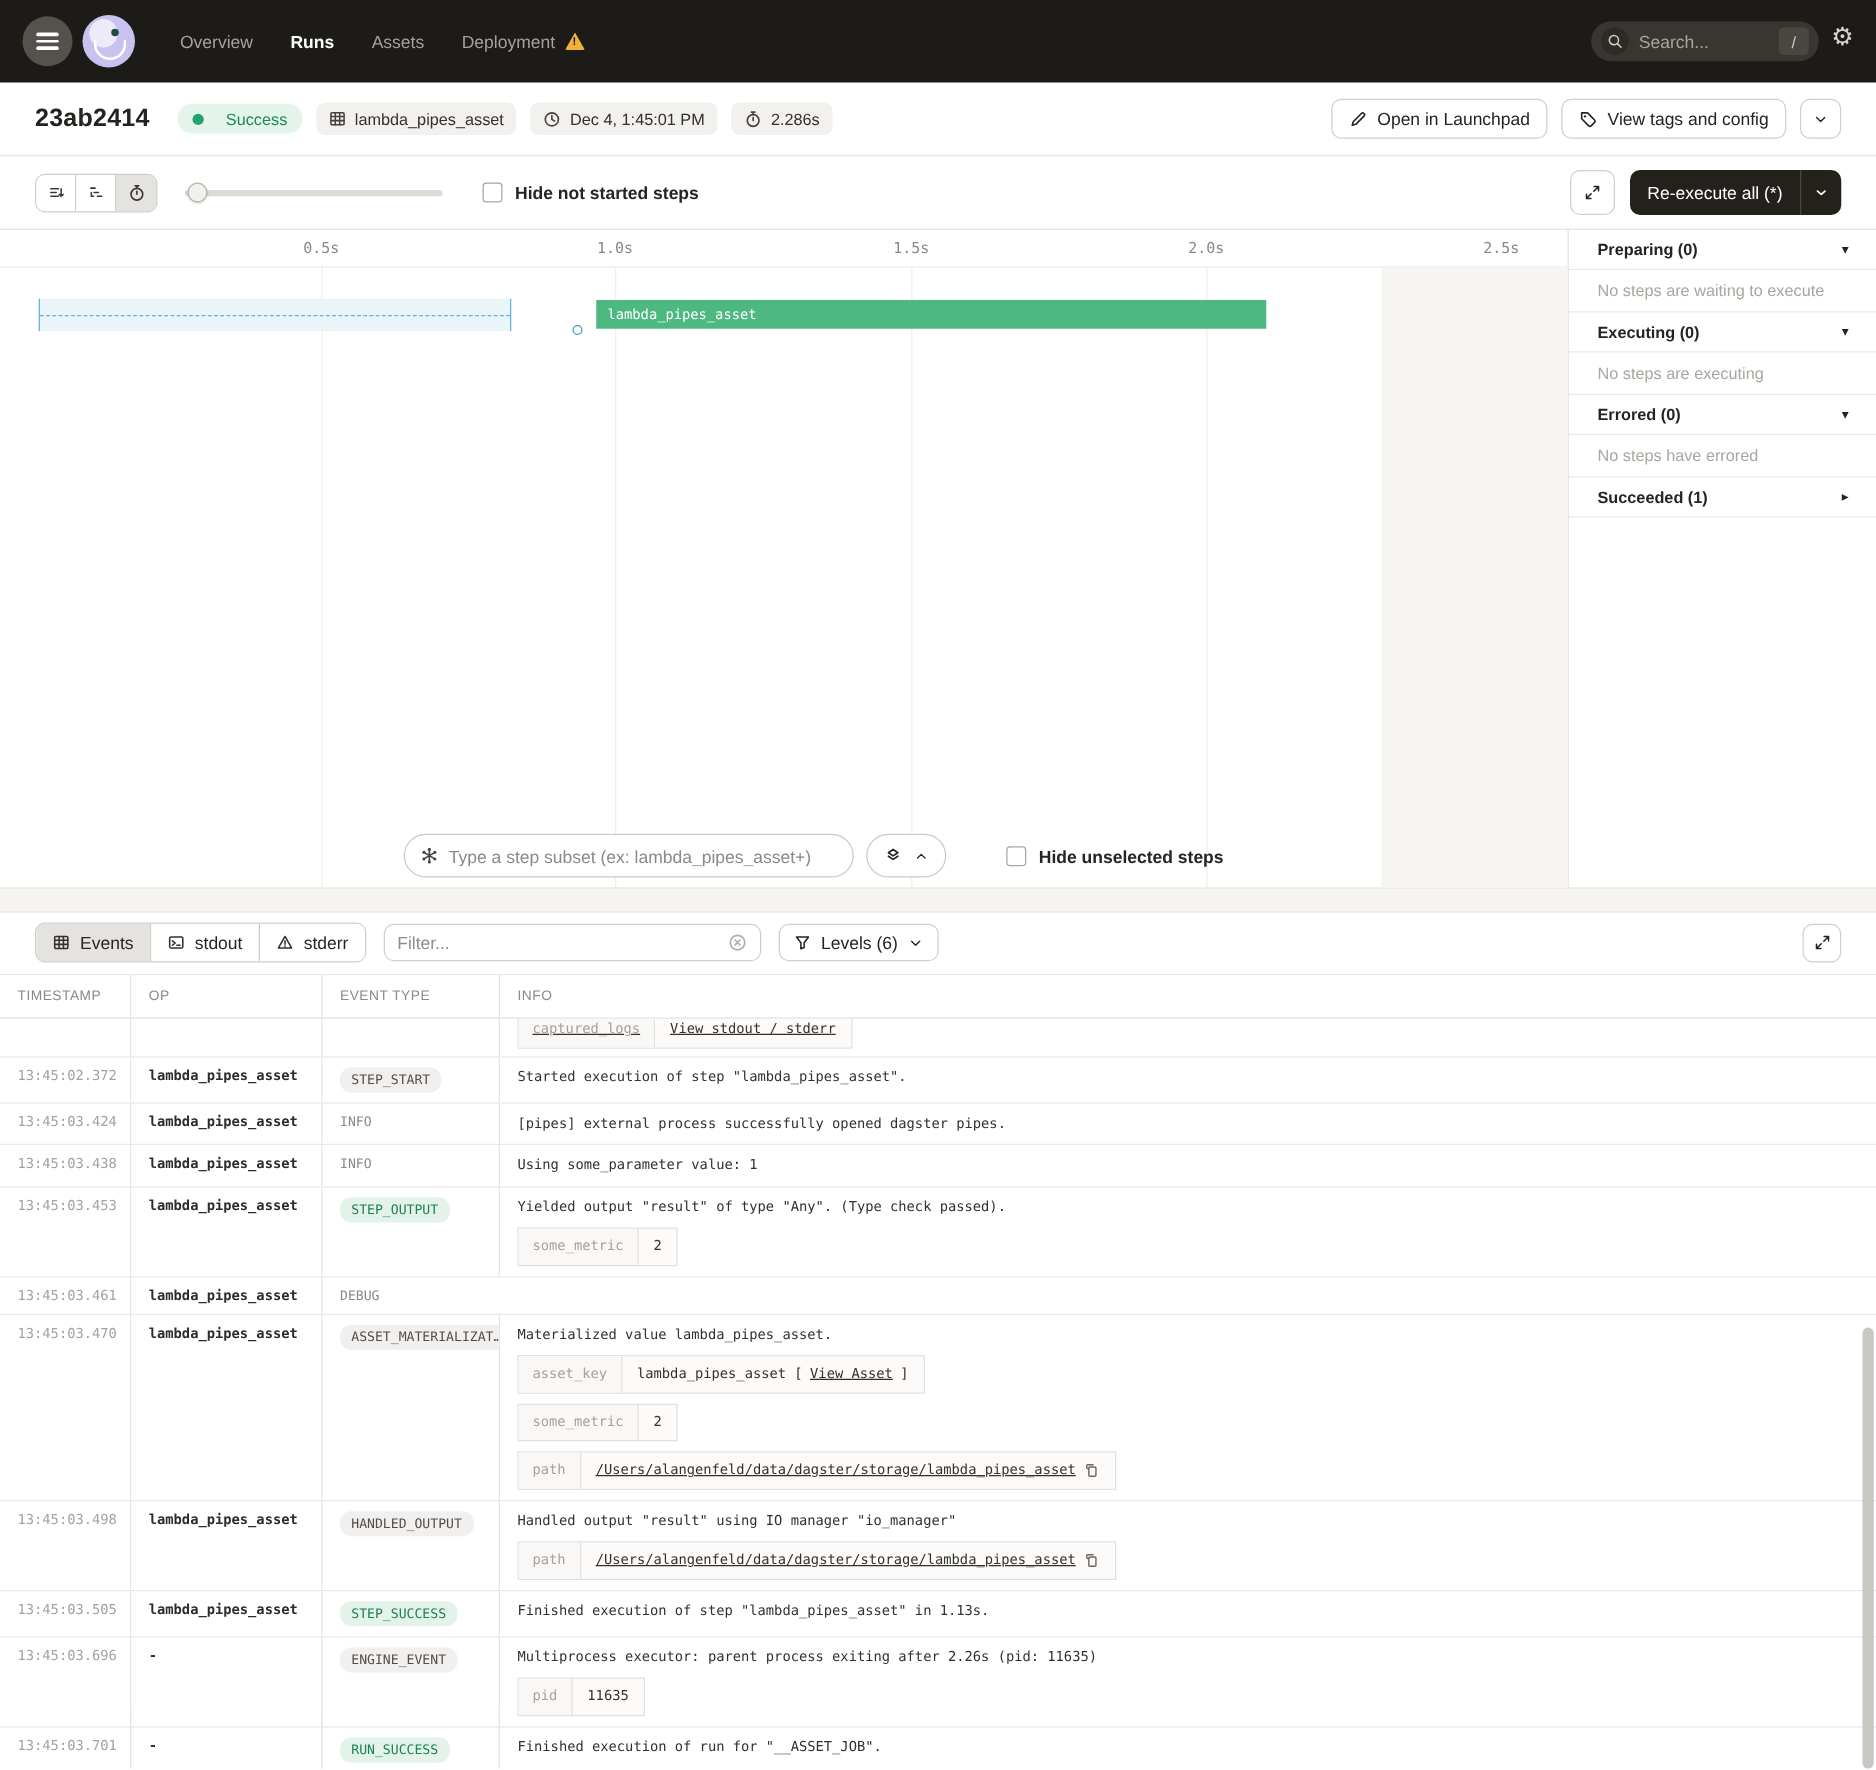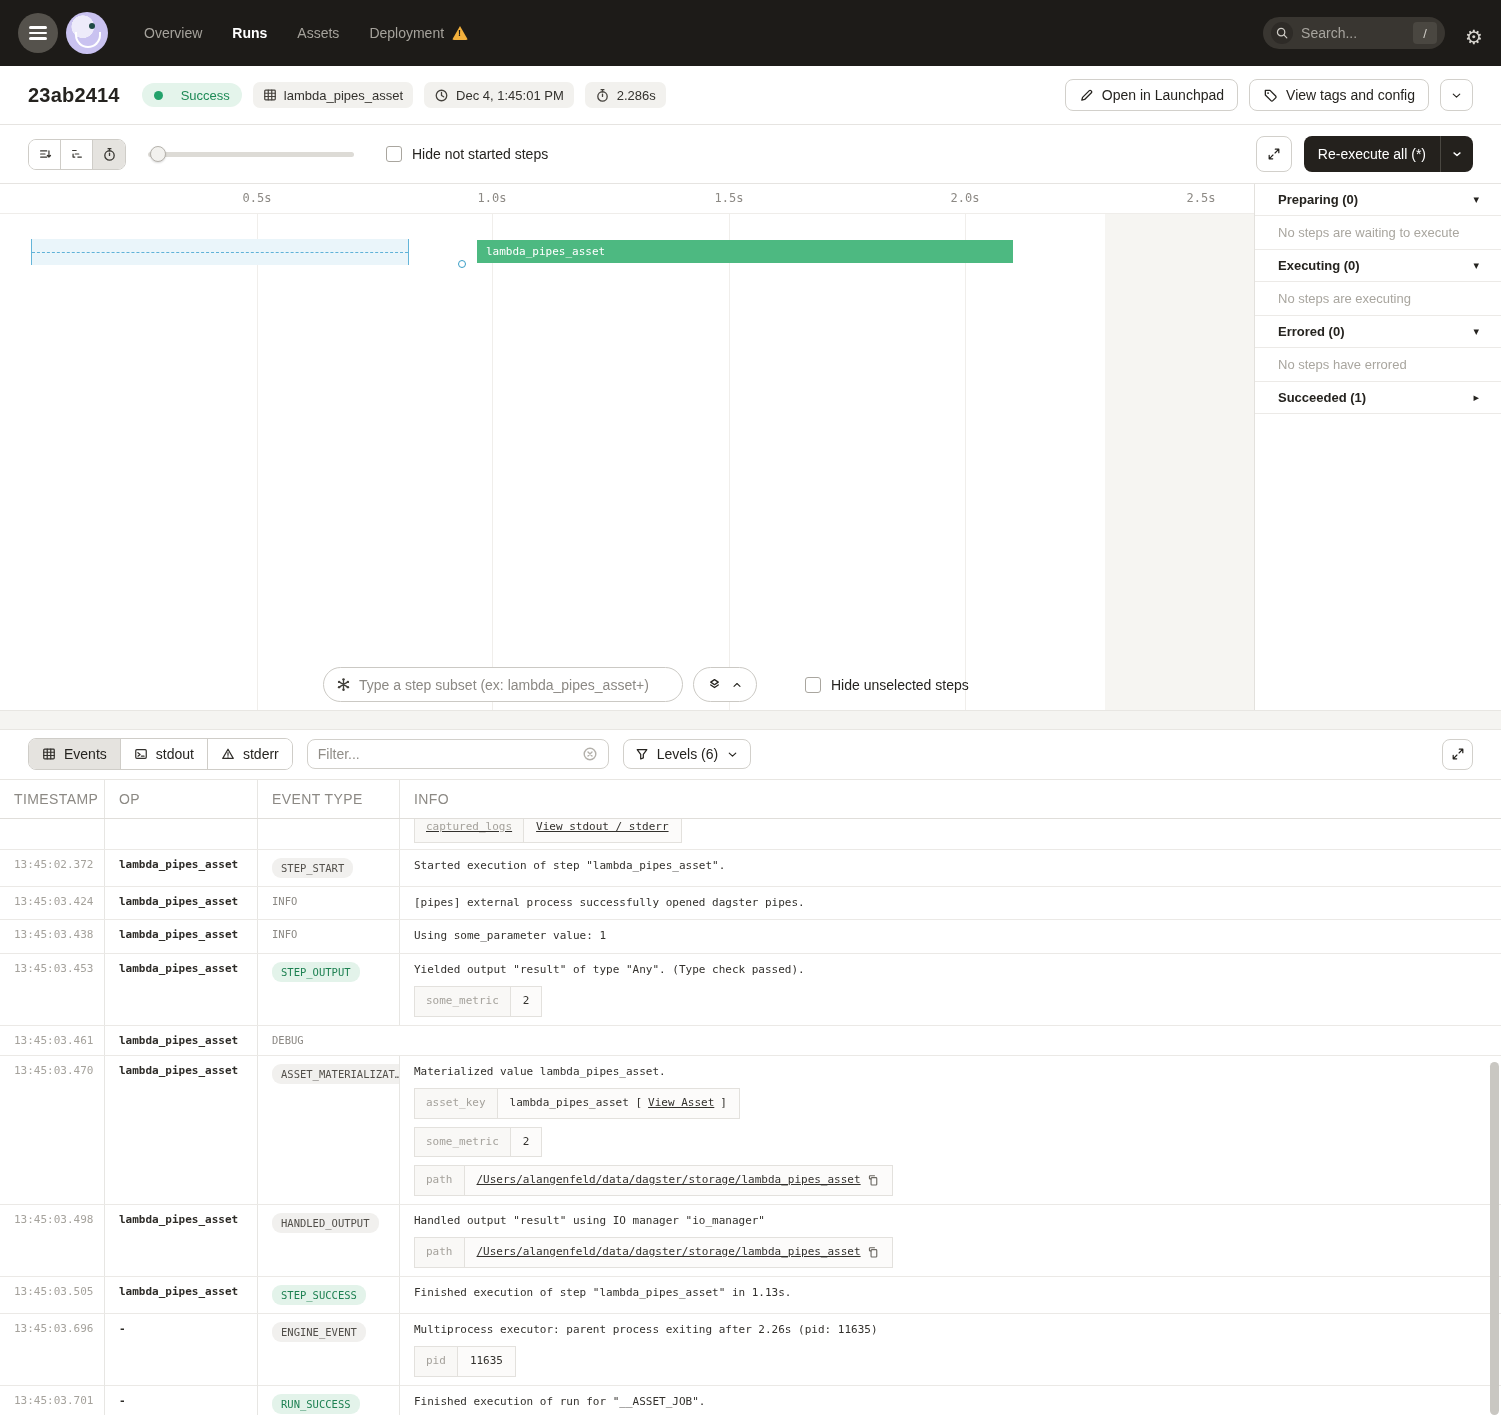--- a/index.html
+++ b/index.html
@@ -15,21 +15,21 @@
   .logo { width:42px; height:42px; border-radius:50%; margin-left:8px;
           background:radial-gradient(circle at 40% 35%, #EDEBFA 0 30%, #C9C2F0 31% 75%, #B4ABE8 76%);
           position:relative; }
   .logo::after { content:""; position:absolute; left:55%; top:26%; width:6px; height:6px; border-radius:50%; background:#1F4A46; }
   .logo::before { content:""; position:absolute; left:22%; top:48%; width:22px; height:14px; border:2px solid #fff; border-top:none; border-radius:0 0 14px 14px; }
   .nav-items { display:flex; align-items:center; gap:30px; margin-left:36px; }
   .nav-item { color:#A5A29B; font-size:14px; cursor:pointer; display:flex; align-items:center; gap:8px; }
   .nav-item.active { color:#fff; font-weight:700; }
   .warn-tri { position:relative; width:0; height:0; border-left:8px solid transparent; border-right:8px solid transparent; border-bottom:14px solid #F2B03C; border-radius:2px; }
   .warn-tri::after { content:"!"; position:absolute; left:-2px; top:2px; font-size:9px; font-weight:700; color:#1D1B18; }
-  .nav-right { margin-left:auto; display:flex; align-items:flex-end; gap:20px; }
+  .nav-right { margin-left:auto; display:flex; align-items:flex-start; gap:10px; }
   .search-pill { width:182px; height:32px; background:#393631; border-radius:16px; display:flex; align-items:center; padding:0 8px; }
   .search-lens { width:22px; height:22px; border-radius:50%; background:#2E2B27; display:flex; align-items:center; justify-content:center; color:#CFCCC6; }
   .search-input { flex:1; background:transparent; border:none; outline:none; color:#E8E6E1; font-size:14px; padding:0 8px; width:90px; }
   .search-input::placeholder { color:#A7A49E; }
   .slash-key { width:24px; height:22px; background:#4A4741; border-radius:4px; color:#CFCCC6; font-size:13px; display:flex; align-items:center; justify-content:center; }
   .gear { color:#D8D5CF; font-size:20px; cursor:pointer; font-family:"DejaVu Sans",sans-serif; }
 
   
   .runheader { height:59px; display:flex; align-items:center; padding:0 28px; border-bottom:1px solid #E6E4E1; }
   .run-id { font-size:20px; font-weight:600; letter-spacing:.2px; }
@@ -43,21 +43,21 @@
 
   
   .toolbar { height:58px; display:flex; align-items:center; padding:0 28px; }
   .seg { display:flex; border:1px solid #CFCDC8; border-radius:8px; overflow:hidden; }
   .seg .segbtn { width:32px; height:29px; display:flex; align-items:center; justify-content:center; background:#fff; border-right:1px solid #CFCDC8; cursor:pointer; color:#3A3833; }
   .seg .segbtn:last-child { border-right:none; }
   .seg .segbtn.active { background:#E5E3DF; }
   .slider { margin-left:22px; width:206px; position:relative; height:16px; cursor:pointer; }
   .slider .track { position:absolute; top:6px; left:0; right:0; height:5px; border-radius:3px; background:#DDDBD6; }
   .slider .handle { position:absolute; top:0; left:2px; width:16px; height:16px; border-radius:50%; background:#F2F1EE; border:1px solid #B5B2AC; box-shadow:0 1px 2px rgba(0,0,0,.15); }
-  .check { display:flex; align-items:flex-start; gap:10px; cursor:pointer; }
+  .check { display:flex; align-items:flex-start; gap:10px; cursor:pointer;font-weight:bold; }
   .checkbox { width:16px; height:16px; border:1px solid #A9A69F; border-radius:3px; background:#fff; }
   .check .lbl { font-size:14px; color:#262420; }
   .toolbar .check { margin-left:32px; }
   .toolbar .right { margin-left:auto; display:flex; align-items:center; gap:12px; }
   .expand-btn { width:36px; height:36px; border:1px solid #D2D0CB; border-radius:8px; background:#fff; display:flex; align-items:center; justify-content:center; color:#25231F; cursor:pointer; }
   .reexec { display:flex; align-items:center; height:36px; background:#24211D; border-radius:8px; color:#fff; cursor:pointer; }
   .reexec .main-part { padding:0 14px; font-size:14px; }
   .reexec .sep { width:1px; height:36px; background:#4A4741; }
   .reexec .caret-part { padding:0 10px; display:flex; align-items:center; }
 
@@ -101,21 +101,21 @@
   .filter { margin-left:14px; width:302px; height:30px; border:1px solid #D2D0CB; border-radius:8px; display:flex; align-items:center; padding:0 10px; gap:8px; }
   .filter input { border:none; outline:none; flex:1; font-size:14px; background:transparent; color:#25231F; }
   .filter input::placeholder { color:#908D87; }
   .filter .clear { color:#B3B0AA; cursor:pointer; }
   .levels { margin-left:14px; height:30px; border:1px solid #D2D0CB; border-radius:8px; display:flex; align-items:center; gap:8px; padding:0 11px; font-size:14px; cursor:pointer; }
   .ev-toolbar .expand-btn { margin-left:auto; width:31px; height:31px; }
 
   .ltable { position:relative; height:calc(684px - 48px); overflow:hidden; }
   .lhead, .lrow, .lfill { display:grid; grid-template-columns:105px 153px 142px 1fr; }
   .lhead { border-top:1px solid #E8E6E2; border-bottom:1px solid #E0DEDA; }
-  .lhead .hc { font-size:14px; letter-spacing:.4px; color:#8C8984; padding:11px 14px; border-right:1px solid #E7E6E3; }
+  .lhead .hc { font-size:11px; letter-spacing:.4px; color:#8C8984; padding:11px 14px; border-right:1px solid #E7E6E3; }
   .lhead .hc:last-child { border-right:none; }
   .lrow { border-bottom:1px solid #EBE9E6; }
   .lrow .c { border-right:1px solid #E7E6E3; padding:8px 12px 8px 14px; font-family:"DejaVu Sans Mono",monospace; font-size:11px; overflow:hidden; }
   .lrow .c:last-child { border-right:none; }
   .lrow .ts { color:#A5A29C; white-space:nowrap; }
   .lrow .op { color:#2E2C28; font-weight:700; white-space:nowrap; }
   .pill { display:inline-block; font-size:10.5px; padding:4px 9px; border-radius:9px; white-space:nowrap; }
   .pill.gray { background:#F1F0EE; color:#524F4A; }
   .pill.green { background:#E3F3EA; color:#1E8152; }
   .pill.text { padding:0; background:transparent; color:#8C8984; }

